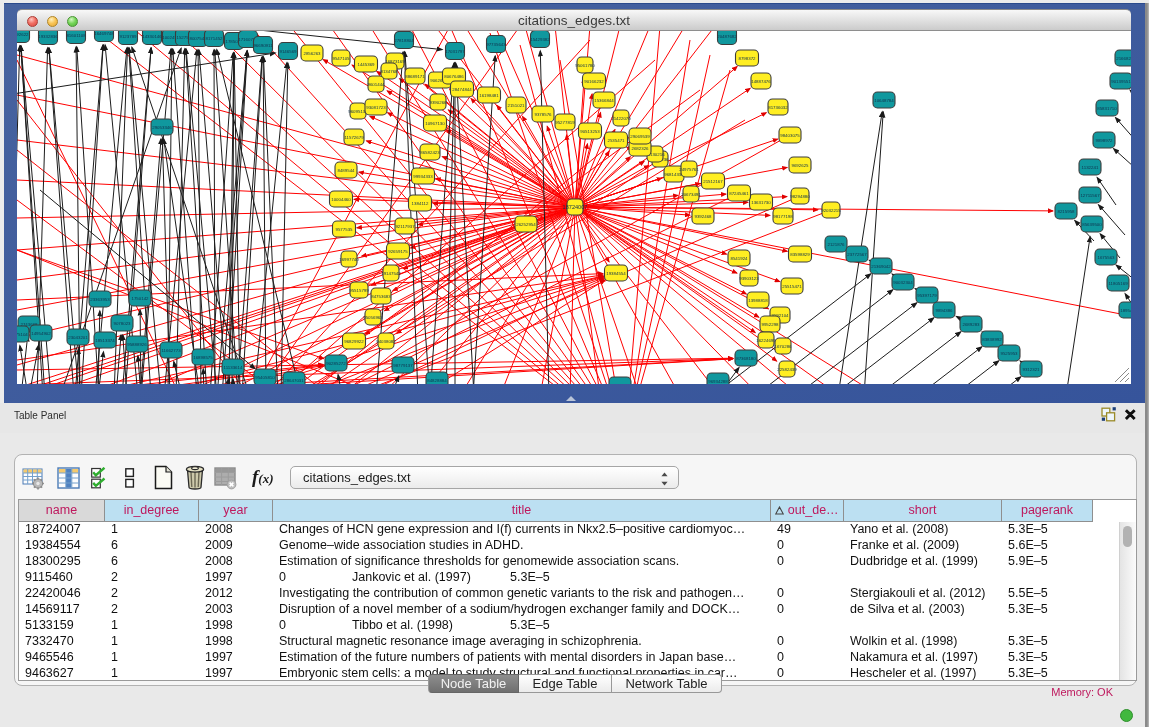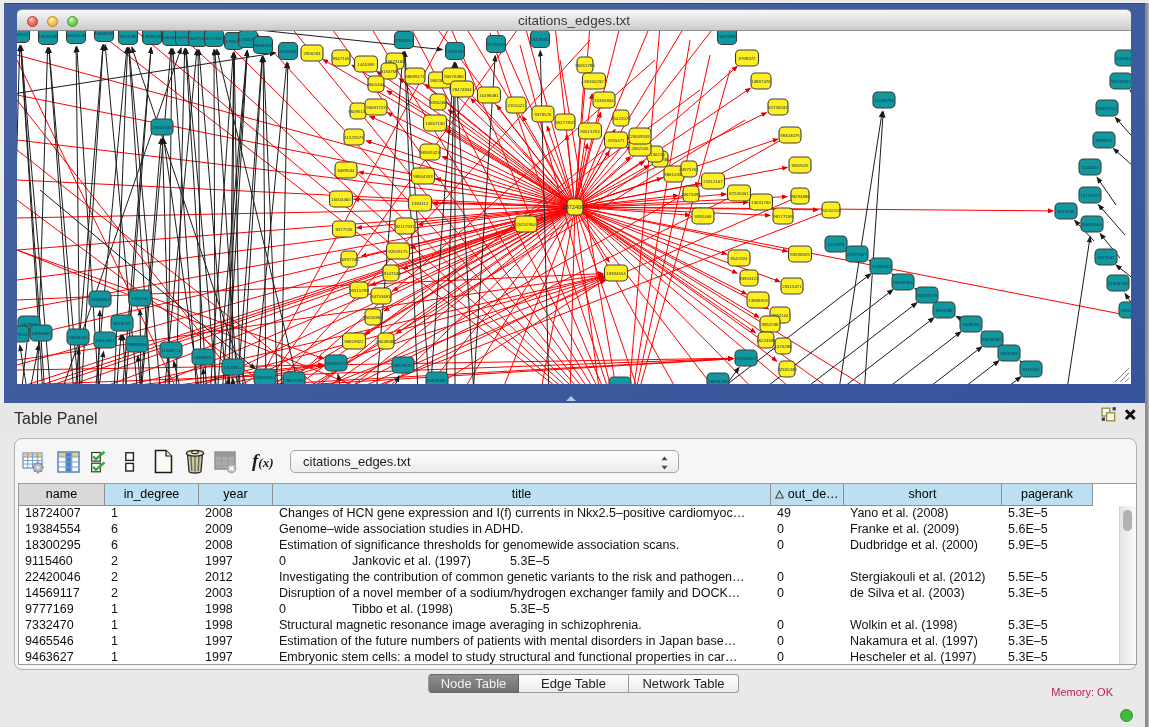--- a/index.html
+++ b/index.html
@@ -6,29 +6,29 @@
 #netblue{position:absolute;left:4px;top:3px;width:1141px;height:400px;background:linear-gradient(160deg,#47639f,#36549b);box-shadow:inset 0 1px 0 #2a4a8c}
 #win{position:absolute;left:17px;top:9px;width:1114px;height:376px}
 #tbar{height:22px;background:linear-gradient(#f8f8f8,#cbcbcb);border-top:1px solid #8a8a8a;border-bottom:1px solid #8e8e8e;border-radius:5px 5px 0 0;position:relative}
 .tl{position:absolute;top:5.5px;width:11px;height:11px;border-radius:50%}
 #tl1{left:9.5px;background:radial-gradient(circle at 38% 28%,#ffc6c1,#f06e62 48%,#d84940);border:0.5px solid #ad3d36}
 #tl2{left:29.5px;background:radial-gradient(circle at 38% 28%,#fff0bd,#f8c455 48%,#e3a637);border:0.5px solid #b08527}
 #tl3{left:49.5px;background:radial-gradient(circle at 38% 28%,#d4f6c4,#74d557 48%,#50b23a);border:0.5px solid #4a9434}
 #ttext{position:absolute;left:0;right:0;top:3px;text-align:center;font-size:13.5px;color:#3a3a3a}
 #cnv{position:relative;width:1114px;height:353px;background:#ffffff;overflow:hidden}
 #panelbar{position:absolute;left:0;top:403px;width:1149px;height:30px;background:#e7e7e7}
-#panelbar .t{position:absolute;left:14px;top:7px;font-size:16px;color:#2c2c2c}
+#panelbar .t{position:absolute;left:14px;top:7px;font-size:10px;color:#2c2c2c}
 #flicon{position:absolute;left:1101px;top:406px}
 #xicon{position:absolute;left:1124px;top:406px;font-size:15px;font-weight:bold;color:#0a0a0a;-webkit-text-stroke:0.8px #111}
-#cont{position:absolute;left:14px;top:438px;width:1123px;height:232px;background:#f6f6f6;border:1px solid #b2b2b2;border-radius:8px}
+#cont{position:absolute;left:14px;top:454px;width:1123px;height:232px;background:#f6f6f6;border:1px solid #b2b2b2;border-radius:8px}
 .ticn{position:absolute}
 #combo{position:absolute;left:275px;top:11px;width:389px;height:23px;background:linear-gradient(#ffffff,#ebebeb);border:1px solid #a6a6a6;border-radius:5px;font-size:13px;color:#1c1c1c;line-height:21px;padding-left:12px}
 #combo svg{position:absolute;right:9px;top:3.5px}
 #tbl{position:absolute;left:3px;top:44px;width:1119px;height:182px;background:#fff;border:1px solid #9a9a9a}
-#thead{height:22px;display:flex;font-size:12.5px;color:#000000}
+#thead{height:22px;display:flex;font-size:12.5px;color:#be185d}
 #thead div{background:#bce0f2;border-right:1px solid #8f8f8f;border-bottom:1px solid #8f8f8f;text-align:center;line-height:21px;overflow:hidden;white-space:nowrap}
 #thead div.g{background:#d9d9d9}
 .row{height:16px;display:flex;font-size:12.5px;color:#101010;white-space:nowrap}
 .row div{overflow:hidden;padding-left:6px;text-overflow:clip}
 .c0{width:86px}.c1{width:94px}.c2{width:74px}.c3{width:498px}.c4{width:73px}.c5{width:158px}.c6{width:91px}
 #vsb{position:absolute;right:0px;top:22px;bottom:0;width:17px;background:linear-gradient(to right,#e4e4e4,#fbfbfb);border-left:1px solid #d0d0d0}
 #vsb .th{position:absolute;left:3px;top:4px;width:9px;height:21px;border-radius:5px;background:#b2b2b2}
 #tabs{position:absolute;left:428px;top:674px;height:19px;display:flex;font-size:13px}
 #tabs span{display:block;height:19px;line-height:18px;text-align:center;border:1px solid #989898;border-left:none;background:linear-gradient(#ffffff,#ebebeb);color:#222}
 #tabs span.sel{background:linear-gradient(#8e8e8e,#6f6f6f);color:#f2f2f2;border-color:#666}
@@ -718,21 +718,21 @@
         <div class="c4">0</div>
         <div class="c5">Franke et al. (2009)</div>
         <div class="c6">5.6E–5</div>
       </div>
     <div class="row">
         <div class="c0">18300295</div>
         <div class="c1">6</div>
         <div class="c2">2008</div>
         <div class="c3">Estimation of significance thresholds for genomewide association scans.</div>
         <div class="c4">0</div>
-        <div class="c5">Dudbridge et al. (2000)</div>
+        <div class="c5">Dudbridge et al. (1999)</div>
         <div class="c6">5.9E–5</div>
       </div>
     <div class="row">
         <div class="c0">9115460</div>
         <div class="c1">2</div>
         <div class="c2">1997</div>
         <div class="c4">0</div>
         <div class="c5">Jankovic et al. (1997)</div>
         <div class="c6">5.3E–5</div>
       </div>
@@ -748,21 +748,21 @@
     <div class="row">
         <div class="c0">14569117</div>
         <div class="c1">2</div>
         <div class="c2">2003</div>
         <div class="c3">Disruption of a novel member of a sodium/hydrogen exchanger family and DOCK…</div>
         <div class="c4">0</div>
         <div class="c5">de Silva et al. (2003)</div>
         <div class="c6">5.3E–5</div>
       </div>
     <div class="row">
-        <div class="c0">9777169</div>
+        <div class="c0">5133159</div>
         <div class="c1">1</div>
         <div class="c2">1998</div>
         <div class="c4">0</div>
         <div class="c5">Tibbo et al. (1998)</div>
         <div class="c6">5.3E–5</div>
       </div>
     <div class="row">
         <div class="c0">7332470</div>
         <div class="c1">1</div>
         <div class="c2">1998</div>
@@ -789,18 +789,18 @@
         <div class="c5">Hescheler et al. (1997)</div>
         <div class="c6">5.3E–5</div>
       </div>
     <div id="vsb">
         <div class="th"></div>
       </div>
   </div>
 </div>
 <div id="tabs">
     <span class="sel" style="width:91px">Node Table</span>
-    <span style="width:110px">Edge Table</span>
+    <span style="width:93px">Edge Table</span>
     <span style="width:110px">Network Table</span>
   </div>
 <div id="mem">Memory: OK</div>
 <div id="memdot"></div>
 <div id="rstrip"></div>
 
 </body></html>

